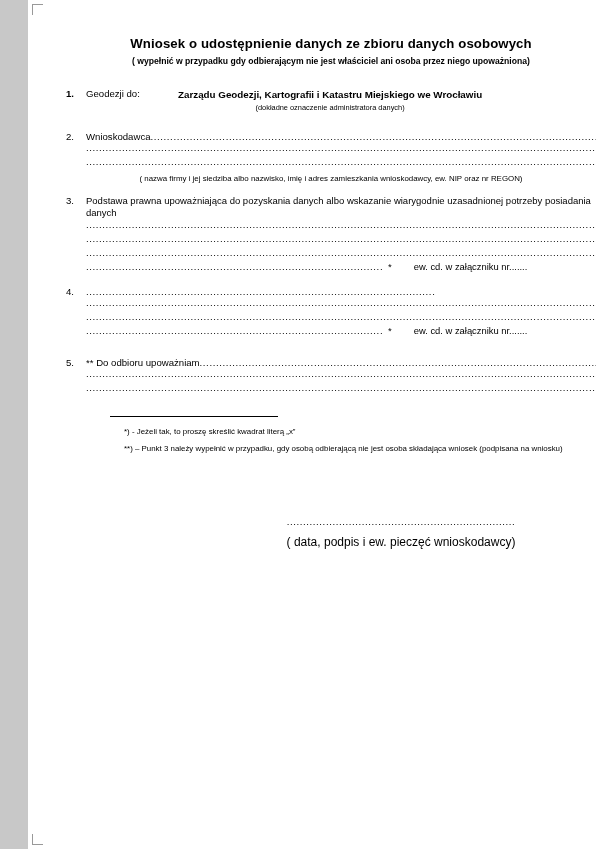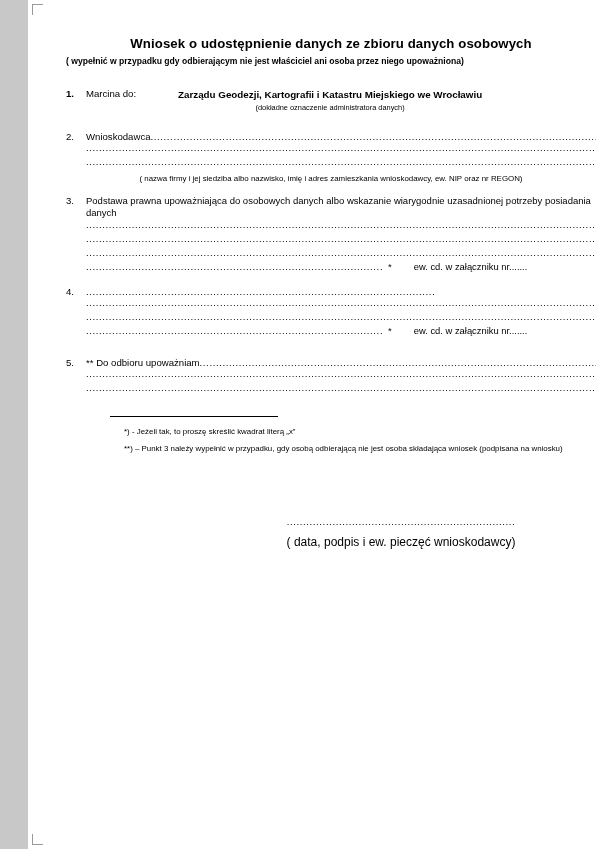--- a/index.html
+++ b/index.html
@@ -44,21 +44,21 @@
   }
 
   .title {
     text-align: center;
     font-size: 13.2px;
     font-weight: bold;
     letter-spacing: 0.1px;
     line-height: 1.25;
   }
   .subtitle {
-    text-align: left;
+    text-align: center;
     font-size: 8.6px;
     font-weight: bold;
     margin-top: 3px;
     line-height: 1.2;
   }
 
   .row {
     display: flex;
     align-items: flex-start;
   }
@@ -197,42 +197,42 @@
     <div class="corner bl"></div>
     <div class="corner br"></div>
 
     <div class="content">
 
       <div class="title">Wniosek o udostępnienie danych ze zbioru danych osobowych</div>
       <div class="subtitle">( wypełnić w przypadku gdy odbierającym nie jest właściciel ani osoba przez niego upoważniona)</div>
 
       <div class="row sect1">
         <div class="num">1.</div>
-        <div class="label1">Marcina do:</div>
+        <div class="label1">Geodezji do:</div>
         <div class="addr">
           <div>Zarządu Geodezji, Kartografii i Katastru Miejskiego we Wrocławiu</div>
           <div class="addr-note">(dokładne oznaczenie administratora danych)</div>
         </div>
       </div>
 
       <div class="sect2">
         <div class="row">
           <div class="num plain">2.</div>
           <div class="lbl">Wnioskodawca</div>
           <div class="dots">................................................................................................................................................</div>
         </div>
         <div class="dotline">...................................................................................................................................................................................</div>
         <div class="dotline">...................................................................................................................................................................................</div>
         <div class="note-center">( nazwa firmy i jej siedziba albo nazwisko, imię i adres zamieszkania wnioskodawcy, ew. NIP oraz nr REGON)</div>
       </div>
 
       <div class="sect3">
         <div class="row">
           <div class="num plain">3.</div>
-          <div class="body-txt">Podstawa prawna upoważniająca do osobowych danych albo wskazanie wiarygodnie uzasadnionej potrzeby posiadania danych</div>
+          <div class="body-txt">Podstawa prawna upoważniająca do pozyskania danych albo wskazanie wiarygodnie uzasadnionej potrzeby posiadania danych</div>
         </div>
         <div class="dotline">...................................................................................................................................................................................</div>
         <div class="dotline">...................................................................................................................................................................................</div>
         <div class="dotline">...................................................................................................................................................................................</div>
         <div class="partial-row">
           <div class="partial-dots">...........................................................................................</div>
           <div class="star">*</div>
           <div class="ewcd">ew. cd. w załączniku nr.......</div>
         </div>
       </div>

